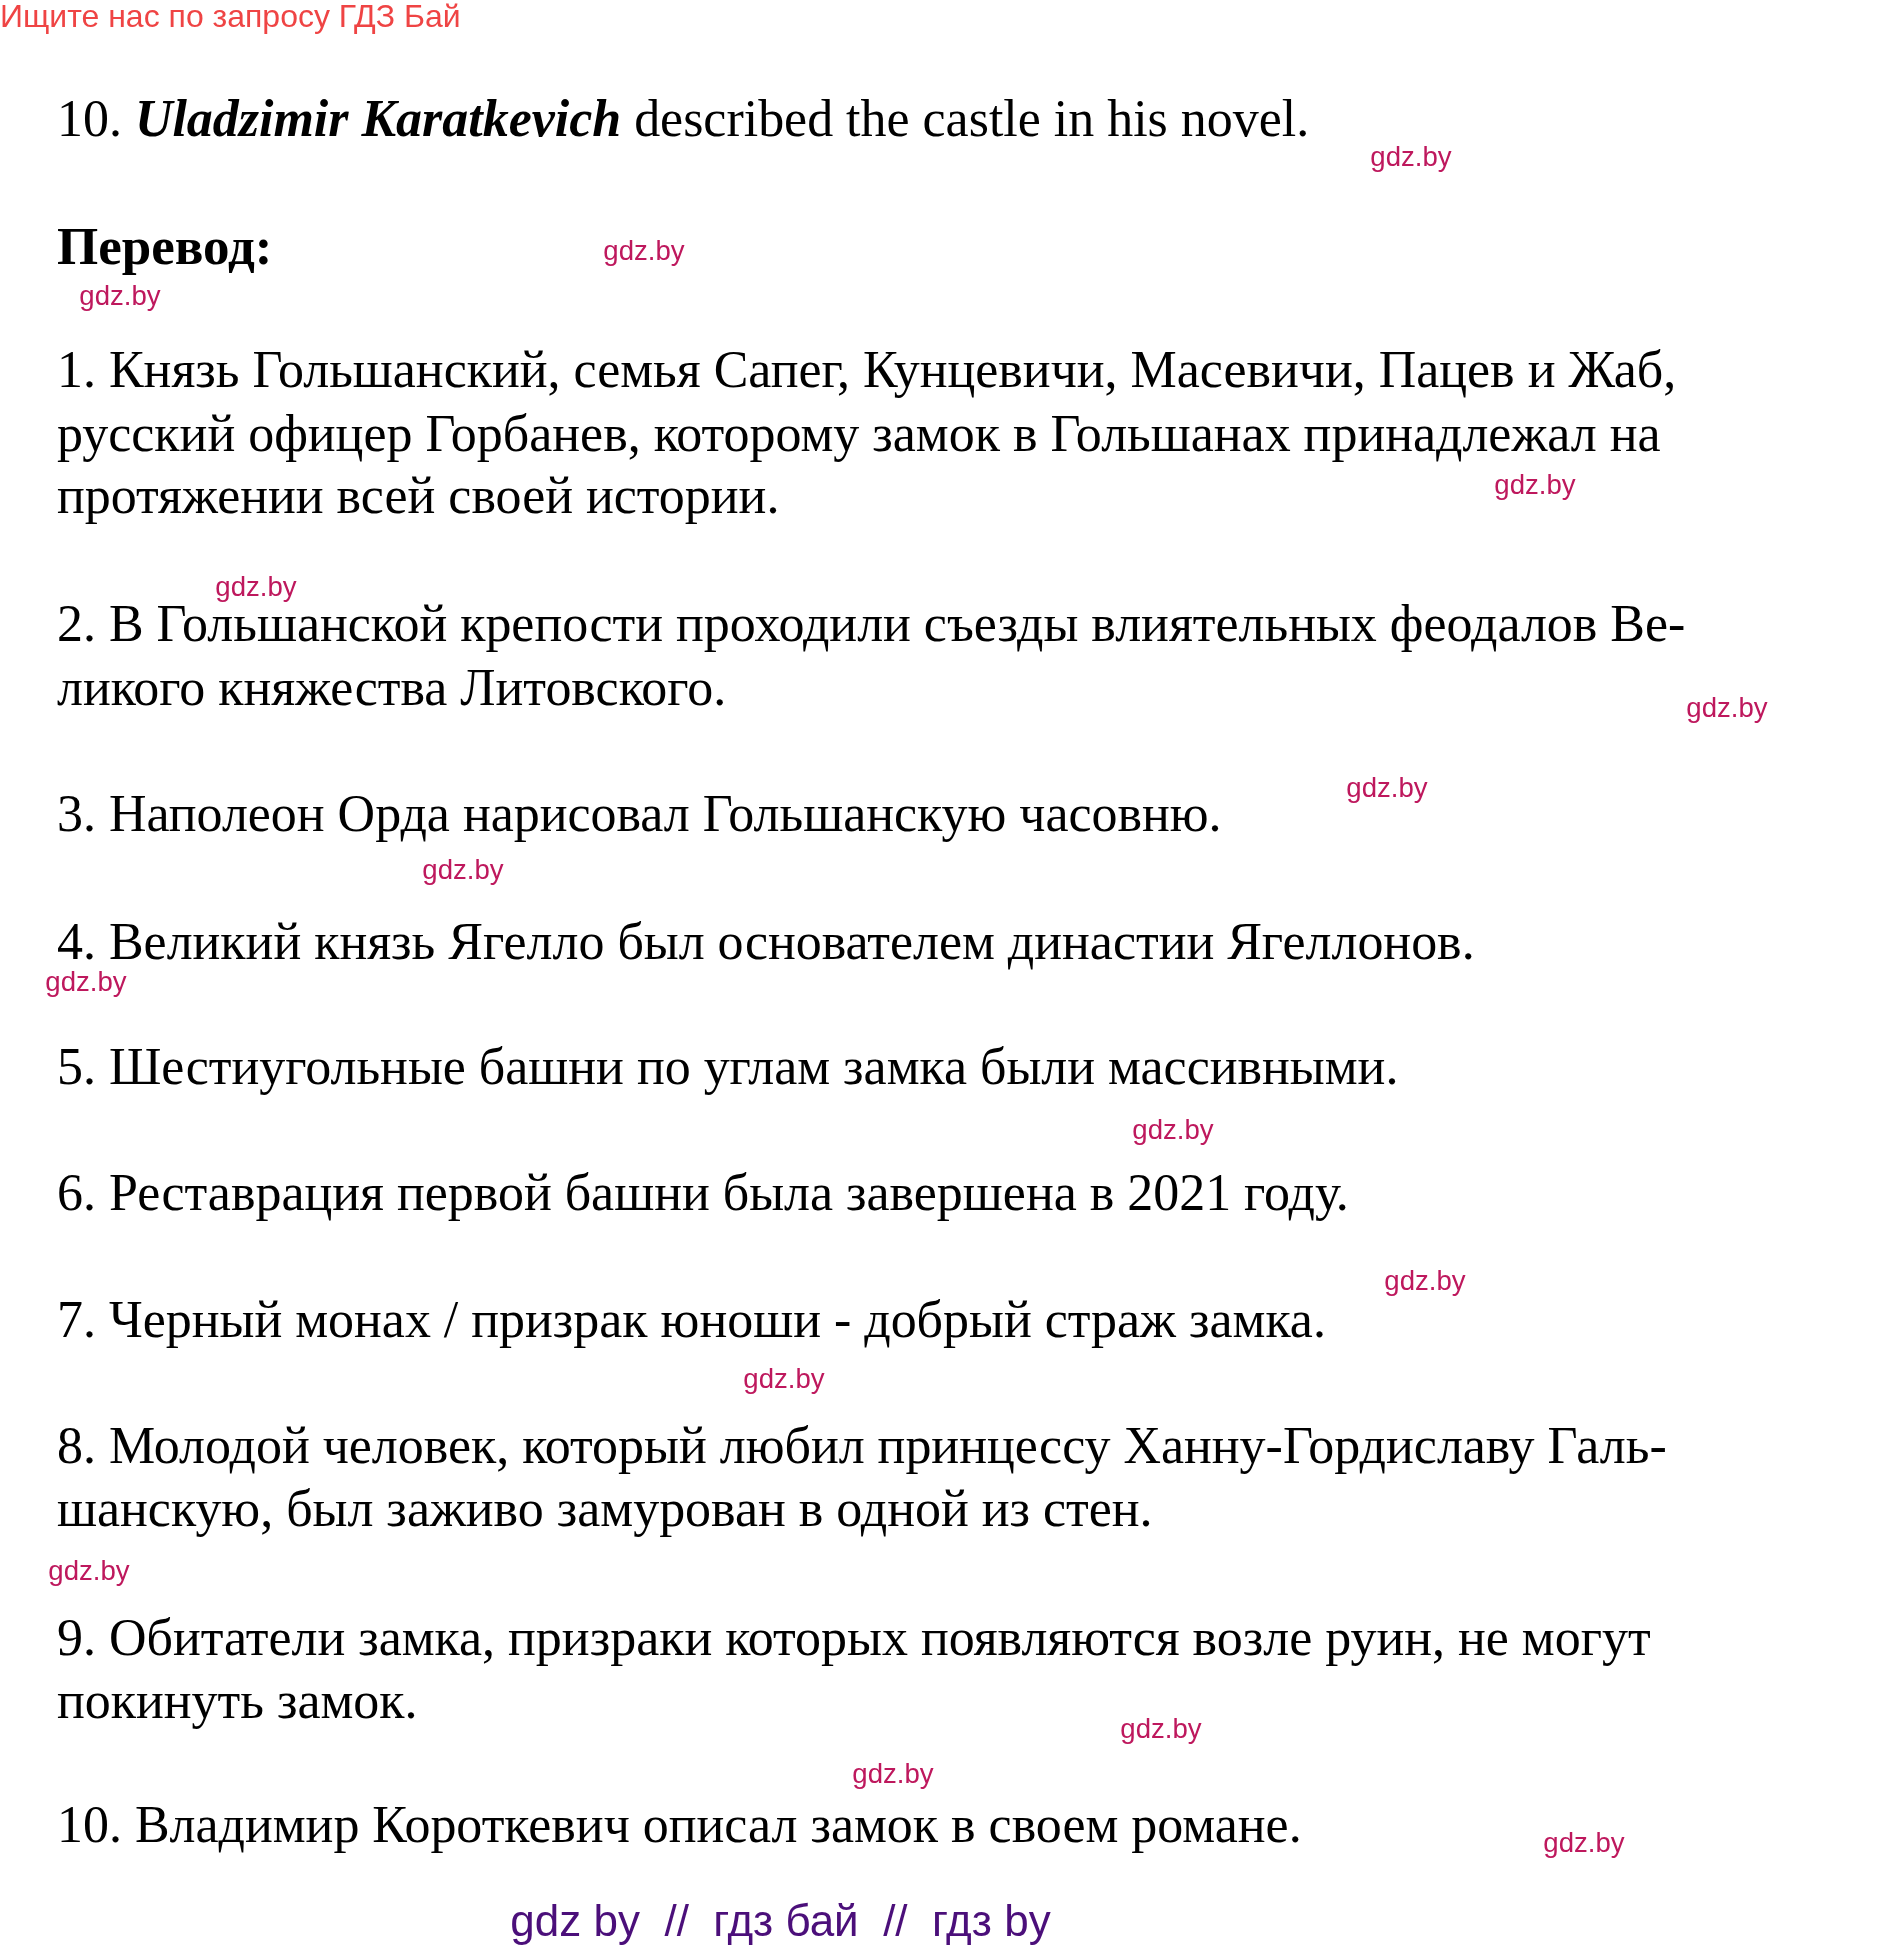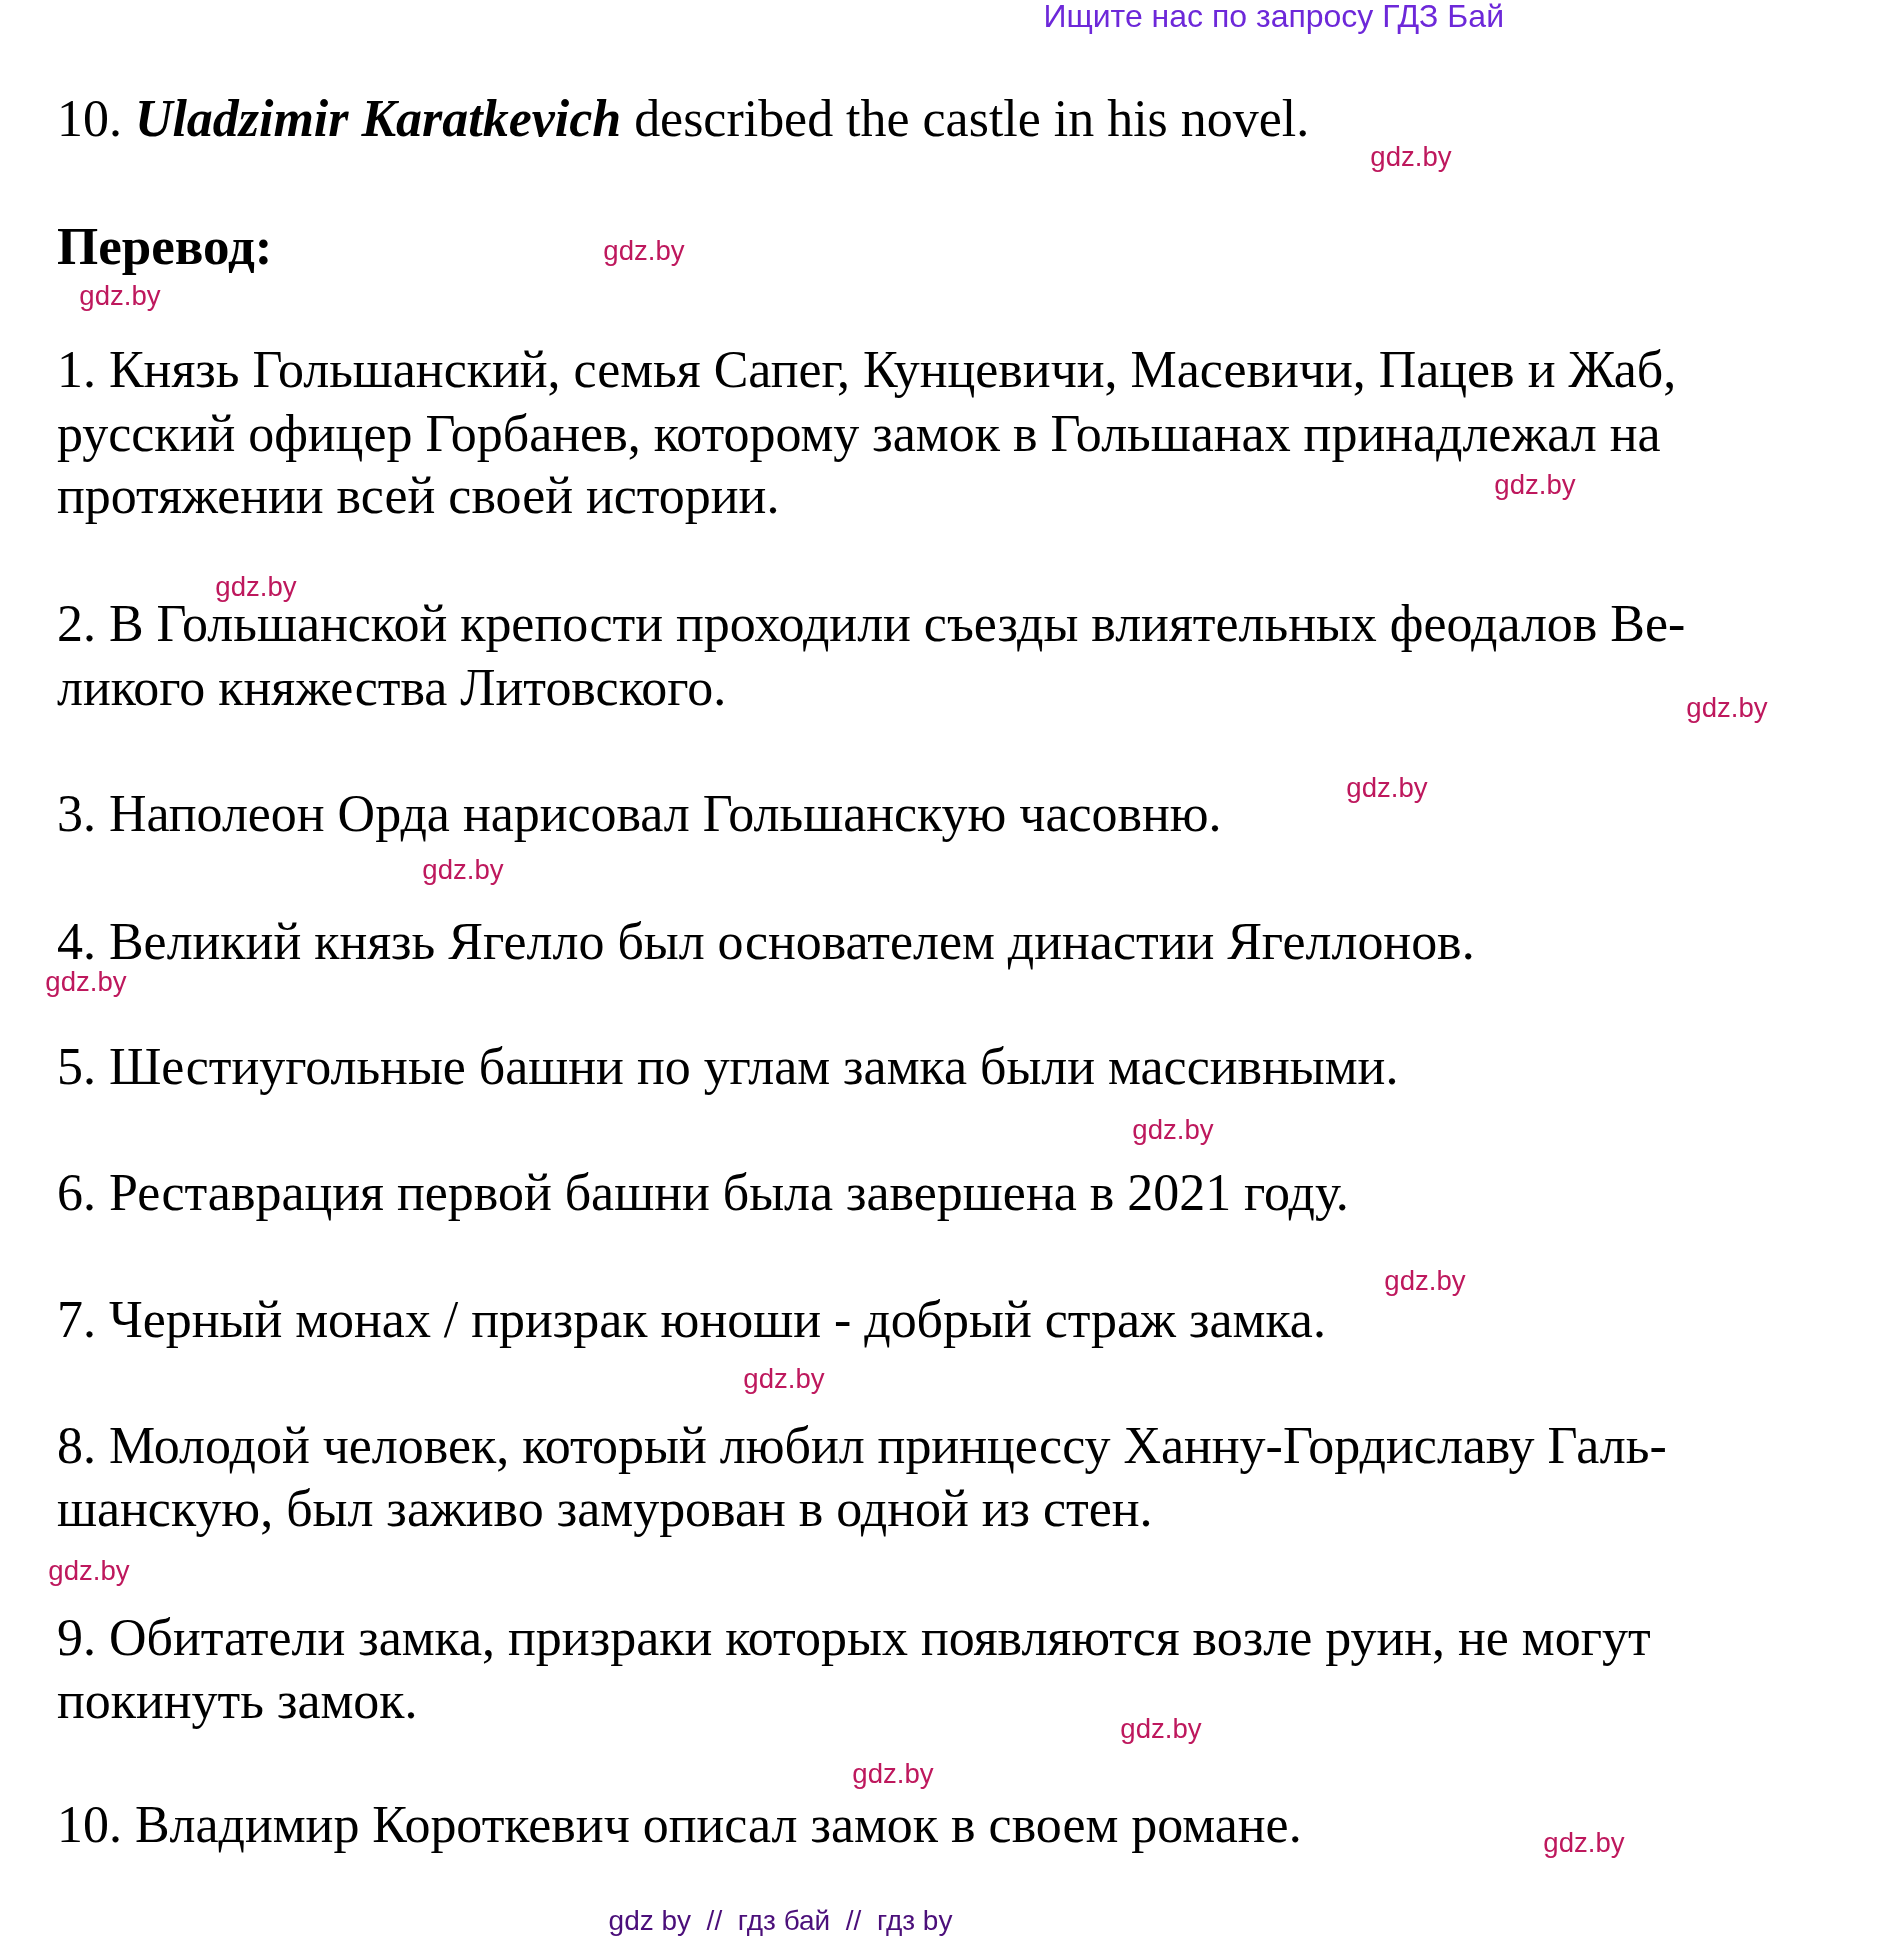--- a/index.html
+++ b/index.html
@@ -1,41 +1,41 @@
 <!DOCTYPE html>
 <html style="font-size:15px"><head>
   <meta charset="utf-8">
   <style>
     html, body { margin: 0; padding: 0; background: #ffffff; }
     body { width: 1895px; height: 1958px; position: relative; overflow: hidden; }
     .header {
       position: absolute; left: 0; top: 0; width: 1504px; height: 34px;
-      text-align: right; font-family: "Liberation Sans", sans-serif;
-      font-size: 32px; line-height: 32px; color: #6d28d9;
+      text-align: left; font-family: "Liberation Sans", sans-serif;
+      font-size: 32px; line-height: 32px; color: #ef4444;
     }
     .line {
       position: absolute; left: 57px; white-space: nowrap;
       font-family: "Liberation Serif", serif; font-size: 53px; line-height: 63px;
       color: #000000; transform: scaleX(0.98); transform-origin: left center;
     }
     .line .it { font-weight: bold; font-style: italic; }
     .title {
       position: absolute; left: 57px; top: 215px; white-space: nowrap;
       font-family: "Liberation Serif", serif; font-size: 53px; line-height: 63px;
       font-weight: bold; color: #000000;
     }
     .wm {
       position: absolute; font-family: "Liberation Sans", sans-serif;
       font-size: 27.6px; line-height: 30px; color: #be185d; white-space: nowrap;
       transform: translate(-50%, -50%);
     }
     .footer {
       position: absolute; left: 0; top: 1900px; width: 1561px; height: 42px;
       text-align: center; font-family: "Liberation Sans", sans-serif;
-      font-size: 28px; line-height: 42px; color: #4b0f7a; white-space: pre;
+      font-size: 44px; line-height: 42px; color: #4b0f7a; white-space: pre;
     }
   </style>
 </head>
 <body>
 
 <div class="header">Ищите нас по запросу ГДЗ Бай</div>
 
 <div class="line" style="top:87px;"><span>10.</span> <span class="it">Uladzimir Karatkevich</span> <span>described the castle in his novel.</span></div>
 
 <div class="title">Перевод:</div>

